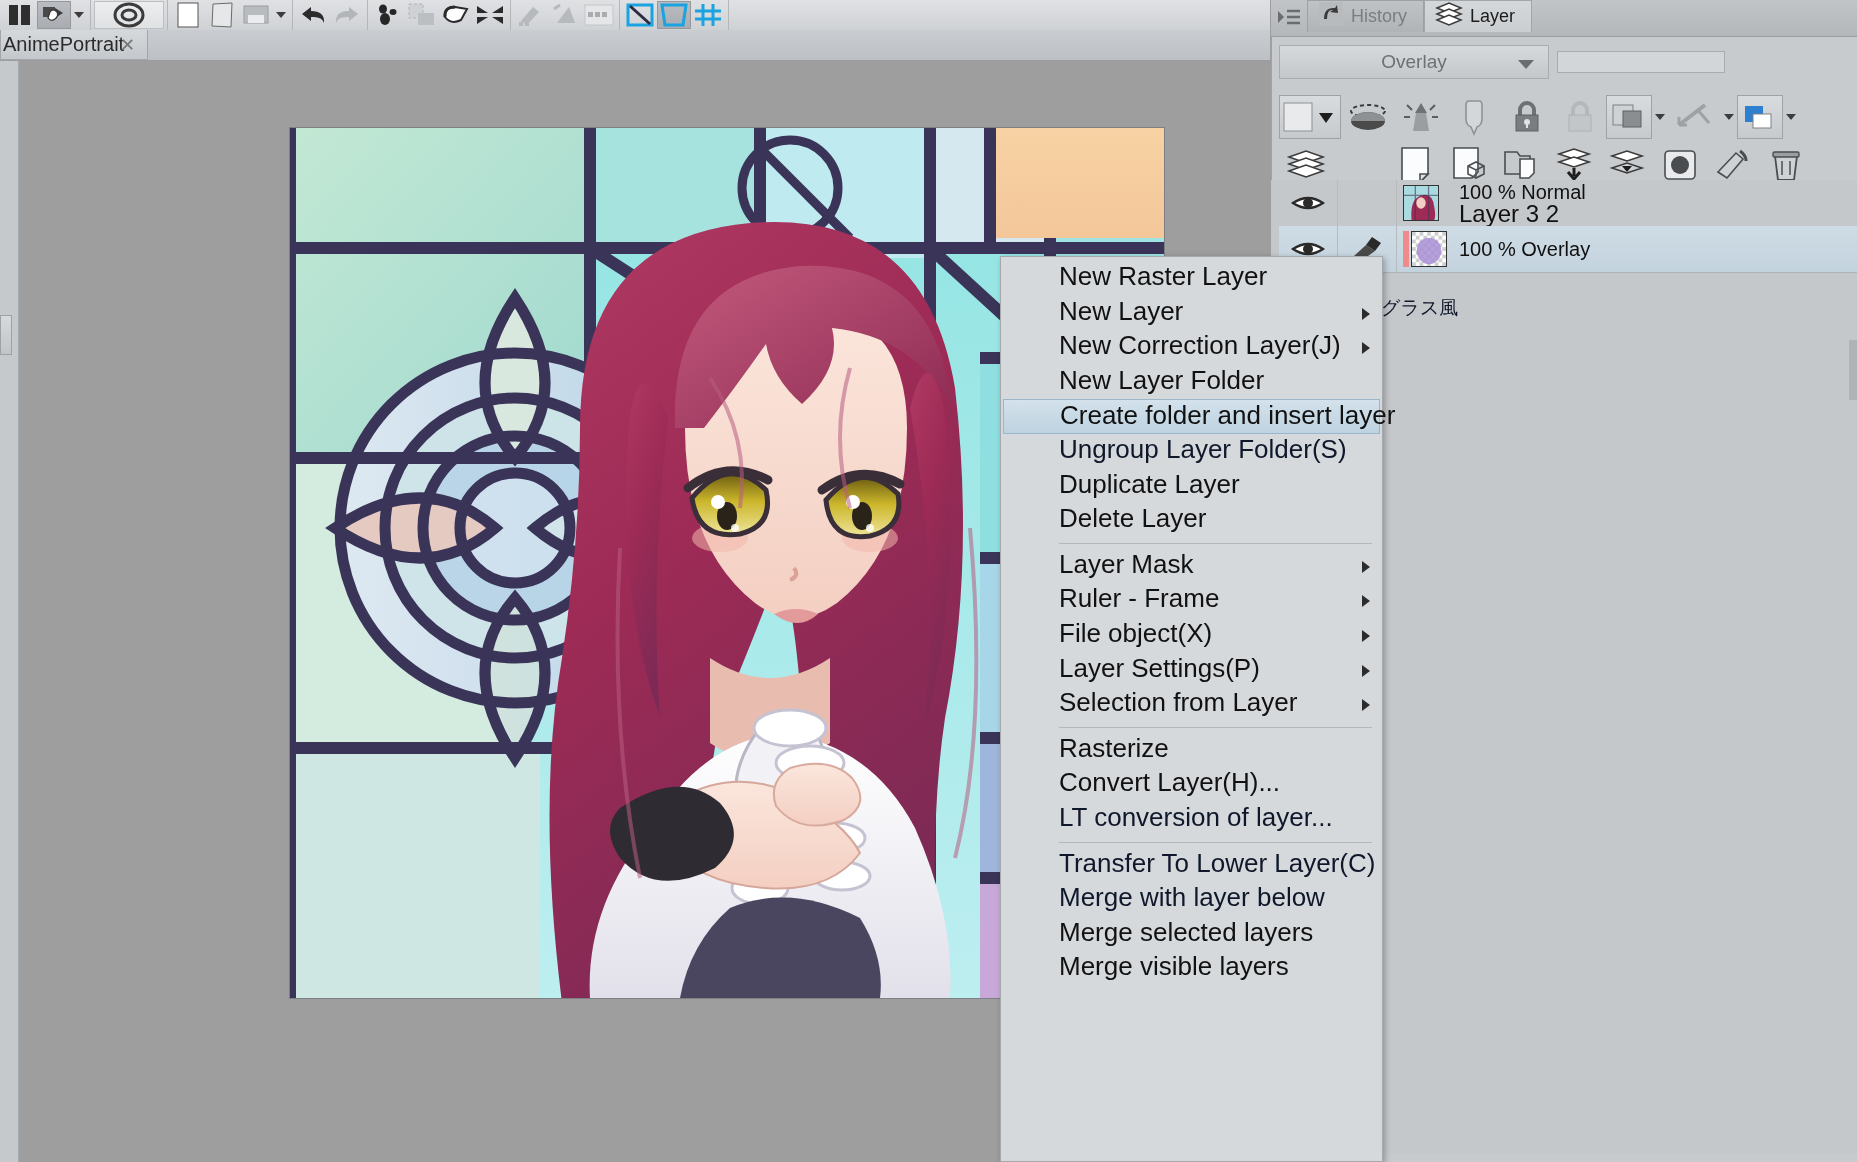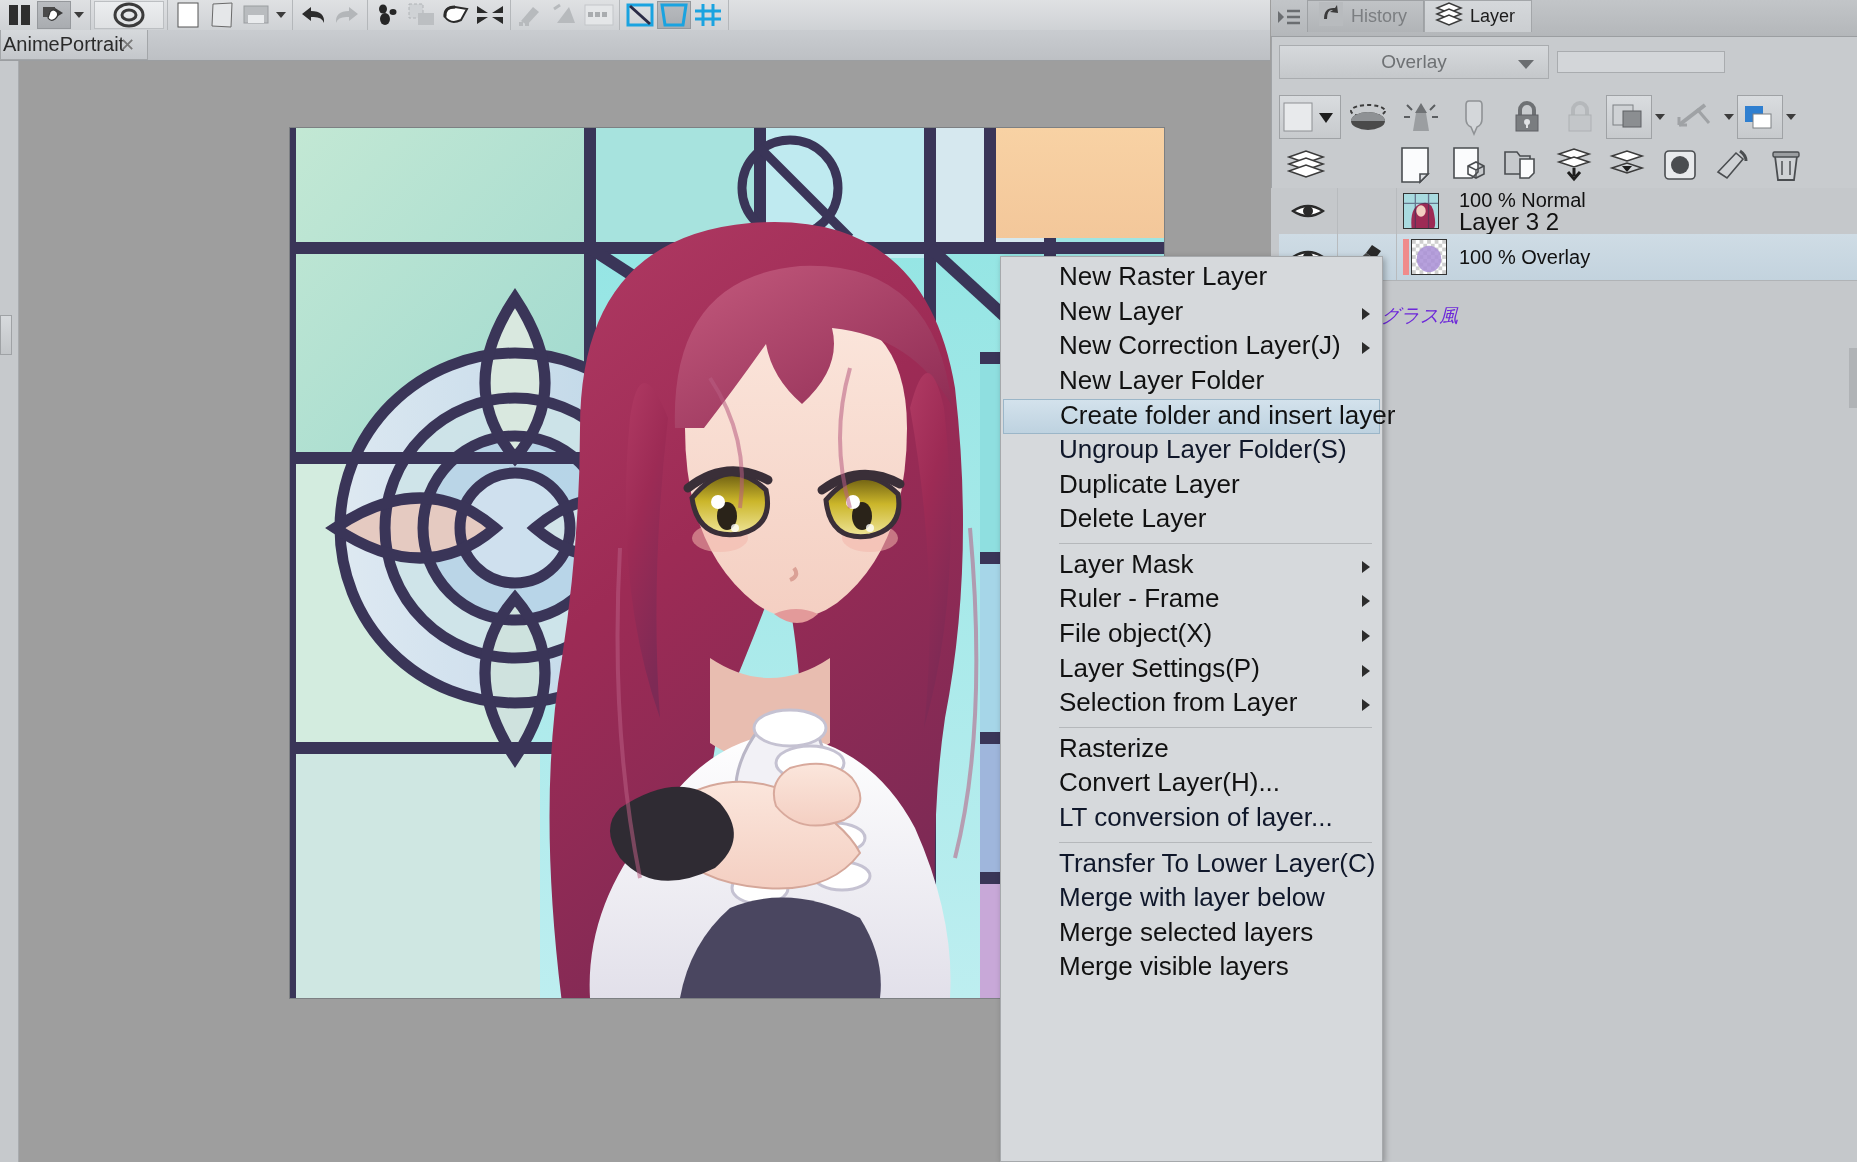--- a/index.html
+++ b/index.html
@@ -109,36 +109,36 @@
     display:flex;align-items:center;
   }
   #toolrow2{
     left:1279px;top:142px;width:570px;height:46px;
     display:flex;align-items:center;border-bottom:1px solid #b0b3b6;
   }
   .lp-btn{width:53px;height:46px;display:flex;align-items:center;justify-content:center;position:relative;}
   .lp-btn.framed{border:1px solid #9fa2a5;background:linear-gradient(#d9dcdf,#c7cacd);box-sizing:border-box;width:62px;height:44px;}
 
   
-  #layerlist{left:1271px;top:188px;width:586px;height:974px;background:#c5c8cb;}
+  #layerlist{left:1271px;top:180px;width:586px;height:974px;background:#c5c8cb;}
   .lrow{
     position:absolute;left:8px;width:578px;height:46px;
     border-bottom:1px solid #b0b3b6;display:flex;align-items:stretch;
   }
   .lrow.selected{background:linear-gradient(#cfdce5,#c3d3de);}
   .lcell-eye{width:58px;display:flex;align-items:center;justify-content:center;border-right:1px solid #b8bbbe;}
   .lcell-pen{width:58px;display:flex;align-items:center;justify-content:center;border-right:1px solid #b8bbbe;}
   .lcell-thumb{width:52px;display:flex;align-items:center;justify-content:flex-start;padding-left:6px;}
   .lcell-txt{flex:1;display:flex;flex-direction:column;justify-content:center;padding-left:4px;}
   .lcell-txt .l1{font-size:20px;color:#111;line-height:21px;white-space:nowrap;}
   .lcell-txt .l2{font-size:24px;color:#111;line-height:21px;white-space:nowrap;}
   .thumb{width:36px;height:36px;border:1px solid #333;box-sizing:border-box;}
   .redbar{width:6px;height:36px;background:#f08b8b;margin-right:2px;}
 
-  .jp-label{position:absolute;font-size:19px;color:#6d28d9;font-style:italic;}
+  .jp-label{position:absolute;font-size:19px;color:#0f172a;}
 
   
   #ctxmenu{
     left:1000px;top:256px;width:383px;height:906px;
     background:#d6d9dc;border:1px solid #a6a9ac;box-sizing:border-box;
     box-shadow:2px 2px 6px rgba(0,0,0,.28);
     padding-top:4px;
   }
   .mi{
     position:relative;height:34.6px;display:flex;align-items:flex-start;

